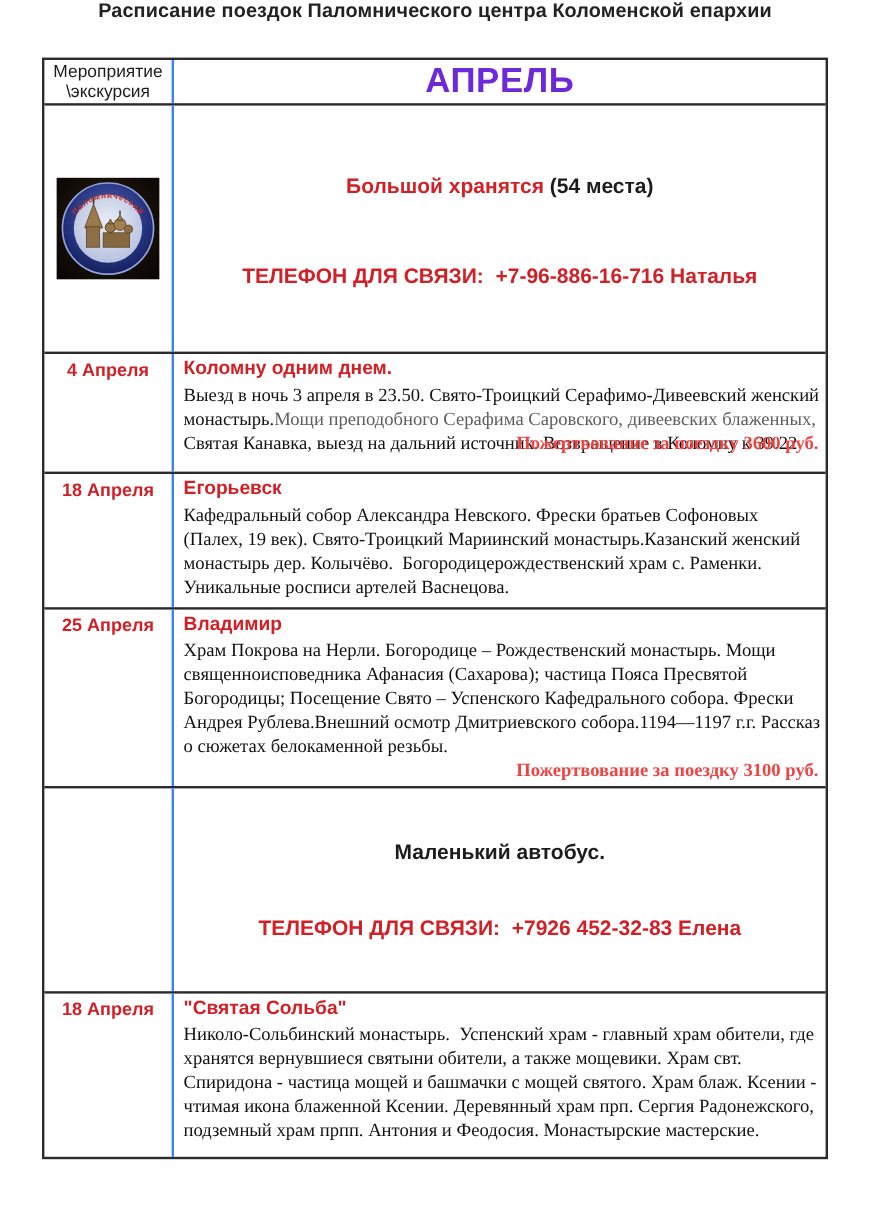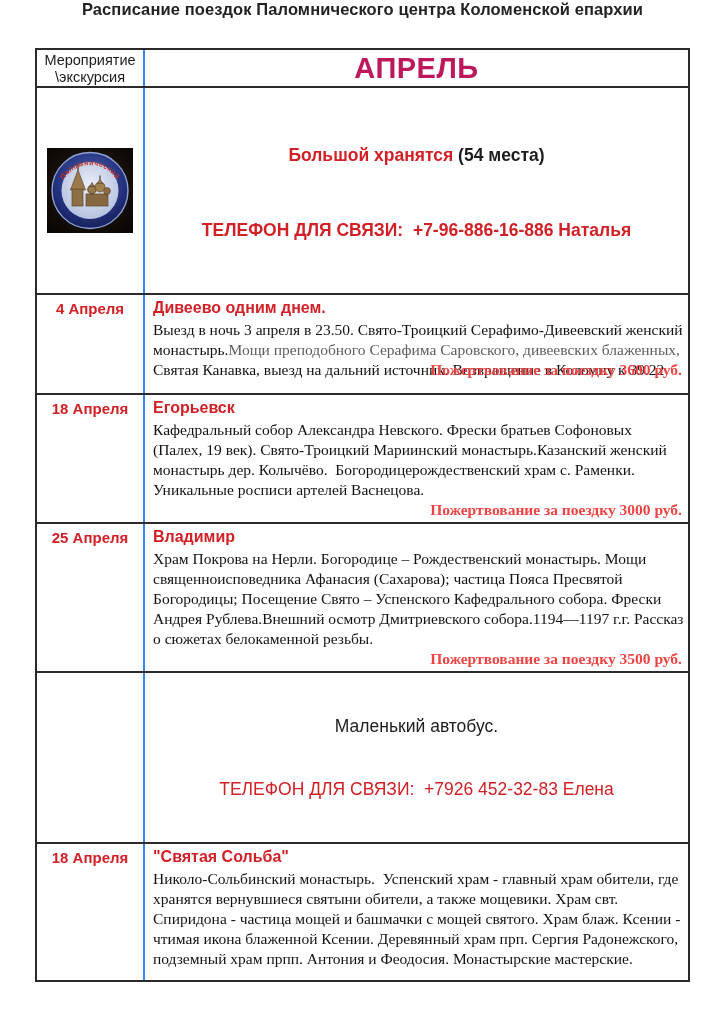--- a/index.html
+++ b/index.html
@@ -35,39 +35,39 @@
   .c2 { flex: 1 1 auto; min-width: 0; }
 
   
   .header-row { min-height: 36px; }
   .head-c1 {
     font-size: 14.5px; color: #1c1c1c;
     line-height: 17px; padding-top: 2px;
   }
   .month-cell {
     display: flex; align-items: center; justify-content: center;
-    font-size: 29px; font-weight: bold; color: #be185d;
+    font-size: 29px; font-weight: bold; color: #6d28d9;
     letter-spacing: 0.5px;
   }
 
   
   .logo-row { min-height: 87px; }
   .logo-cell { display: flex; align-items: center; justify-content: center; padding: 0; }
   .info-cell {
     text-align: center;
     font-weight: bold; font-size: 17.5px;
     line-height: 25px; padding-top: 5px;
     white-space: pre-wrap;
   }
   .red { color: #d12026; }
 
   
   .bus-row { min-height: 42px; }
   .small-bus-cell {
-    text-align: center; font-weight: normal; font-size: 17.5px;
+    text-align: center; font-weight: bold; font-size: 17.5px;
     line-height: 21px; padding-top: 1px;
     white-space: pre-wrap;
   }
 
   
   .trip-row .c1 { padding-top: 5px; }
   .date-text { font-size: 15px; font-weight: bold; color: #d12026; }
   .trip-cell { padding: 3px 4px 2px 8px; }
   .trip-title {
     font-size: 16px; font-weight: bold; color: #d12026;
@@ -148,48 +148,47 @@
         <text font-size="7" font-weight="bold" fill="#c33028" letter-spacing="0.6">
           <textPath href="#arcT" xlink:href="#arcT" startOffset="50%" text-anchor="middle">Паломнический</textPath>
         </text>
         <text font-size="5.5" fill="#28345f" letter-spacing="0.5">
           <textPath href="#arcB" xlink:href="#arcB" startOffset="50%" text-anchor="middle">центр</textPath>
         </text>
       </svg>
     </div>
     <div class="c2 info-cell">
       <div><span class="red">Большой хранятся</span><span> (54 места)</span></div>
-      <div class="red">ТЕЛЕФОН ДЛЯ СВЯЗИ:  +7-96-886-16-886 Наталья</div>
+      <div class="red">ТЕЛЕФОН ДЛЯ СВЯЗИ:  +7-96-886-16-716 Наталья</div>
     </div>
   </div>
 
   <div class="row trip-row r1">
     <div class="c1"><span class="date-text">4 Апреля</span></div>
     <div class="c2 trip-cell">
-      <div class="trip-title">Дивеево одним днем.</div>
+      <div class="trip-title">Коломну одним днем.</div>
       <div class="trip-desc"><span>Выезд в ночь 3 апреля в 23.50. Свято-Троицкий Серафимо-Дивеевский женский монастырь.</span><span class="gray">Мощи преподобного Серафима Саровского, дивеевских блаженных, </span><span>Святая Канавка, выезд на дальний источник. Возвращение в Коломну к 39.22</span></div>
       <div class="donation-line same-line">Пожертвование за поездку 3600 руб.</div>
     </div>
   </div>
 
   <div class="row trip-row r2">
     <div class="c1"><span class="date-text">18 Апреля</span></div>
     <div class="c2 trip-cell">
       <div class="trip-title">Егорьевск</div>
       <div class="trip-desc"><span>Кафедральный собор Александра Невского. Фрески братьев Софоновых (Палех, 19 век). Свято-Троицкий Мариинский монастырь.Казанский женский монастырь дер. Колычёво.  Богородицерождественский храм с. Раменки. Уникальные росписи артелей Васнецова.</span></div>
-      <div class="donation-line">Пожертвование за поездку 3000 руб.</div>
     </div>
   </div>
 
   <div class="row trip-row r3">
     <div class="c1"><span class="date-text">25 Апреля</span></div>
     <div class="c2 trip-cell">
       <div class="trip-title">Владимир</div>
       <div class="trip-desc"><span>Храм Покрова на Нерли. Богородице – Рождественский монастырь. Мощи священноисповедника Афанасия (Сахарова); частица Пояса Пресвятой Богородицы; Посещение Свято – Успенского Кафедрального собора. Фрески Андрея Рублева.Внешний осмотр Дмитриевского собора.1194—1197 г.г. Рассказ о сюжетах белокаменной резьбы.</span></div>
-      <div class="donation-line">Пожертвование за поездку 3500 руб.</div>
+      <div class="donation-line">Пожертвование за поездку 3100 руб.</div>
     </div>
   </div>
 
   <div class="row bus-row">
     <div class="c1"></div>
     <div class="c2 small-bus-cell">
       <div>Маленький автобус.</div>
       <div class="red">ТЕЛЕФОН ДЛЯ СВЯЗИ:  +7926 452-32-83 Елена</div>
     </div>
   </div>

